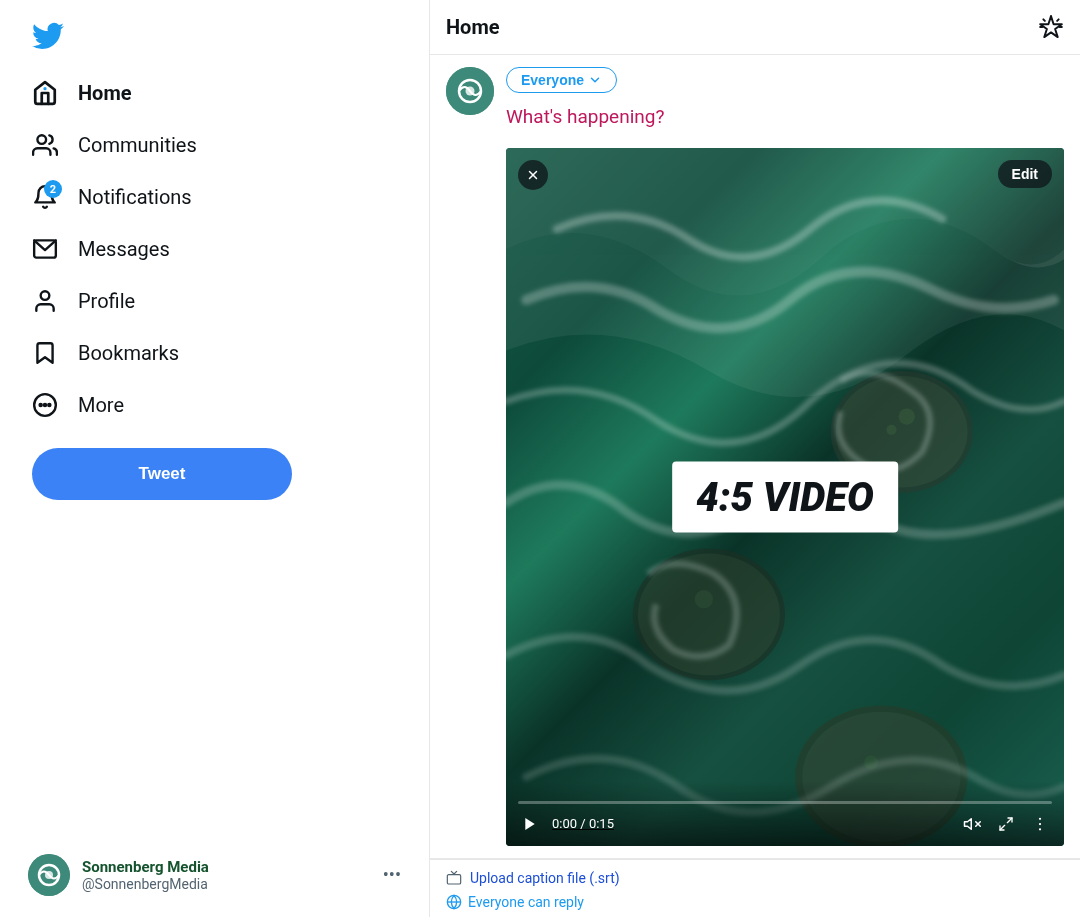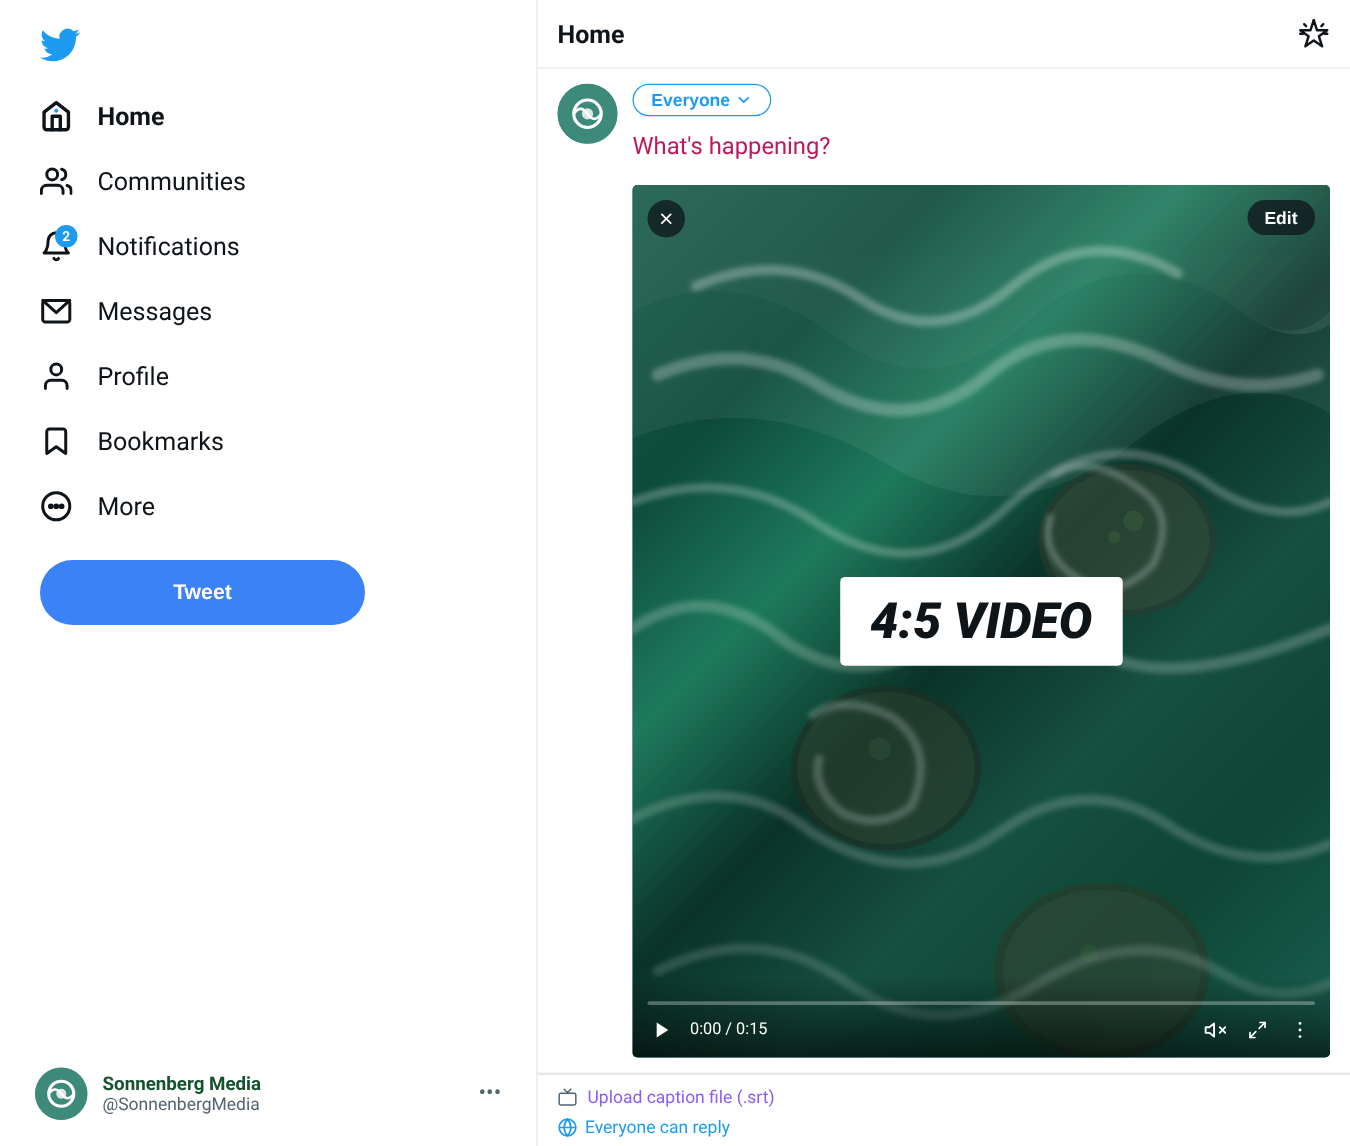--- a/index.html
+++ b/index.html
@@ -295,20 +295,21 @@
     .video-progress-fill {
       height: 100%;
       width: 0%;
       background: white;
       border-radius: 2px;
     }
     .video-controls-row {
       display: flex;
       align-items: flex-start;
       justify-content: space-between;
+      text-decoration: underline;
     }
     .video-left-controls {
       display: flex;
       align-items: center;
       gap: 10px;
     }
     .video-right-controls {
       display: flex;
       align-items: center;
       gap: 10px;
@@ -333,21 +334,21 @@
     
     .compose-footer {
       padding: 10px 16px;
       border-top: 1px solid #e7e7e7;
       margin-top: 0;
     }
     .caption-upload {
       display: flex;
       align-items: center;
       gap: 8px;
-      color: #8b5cf6;
+      color: #1d4ed8;
       font-size: 14px;
       margin-bottom: 8px;
     }
     .everyone-reply {
       display: flex;
       align-items: center;
       gap: 6px;
       color: #1d9bf0;
       font-size: 14px;
       font-weight: 400;

